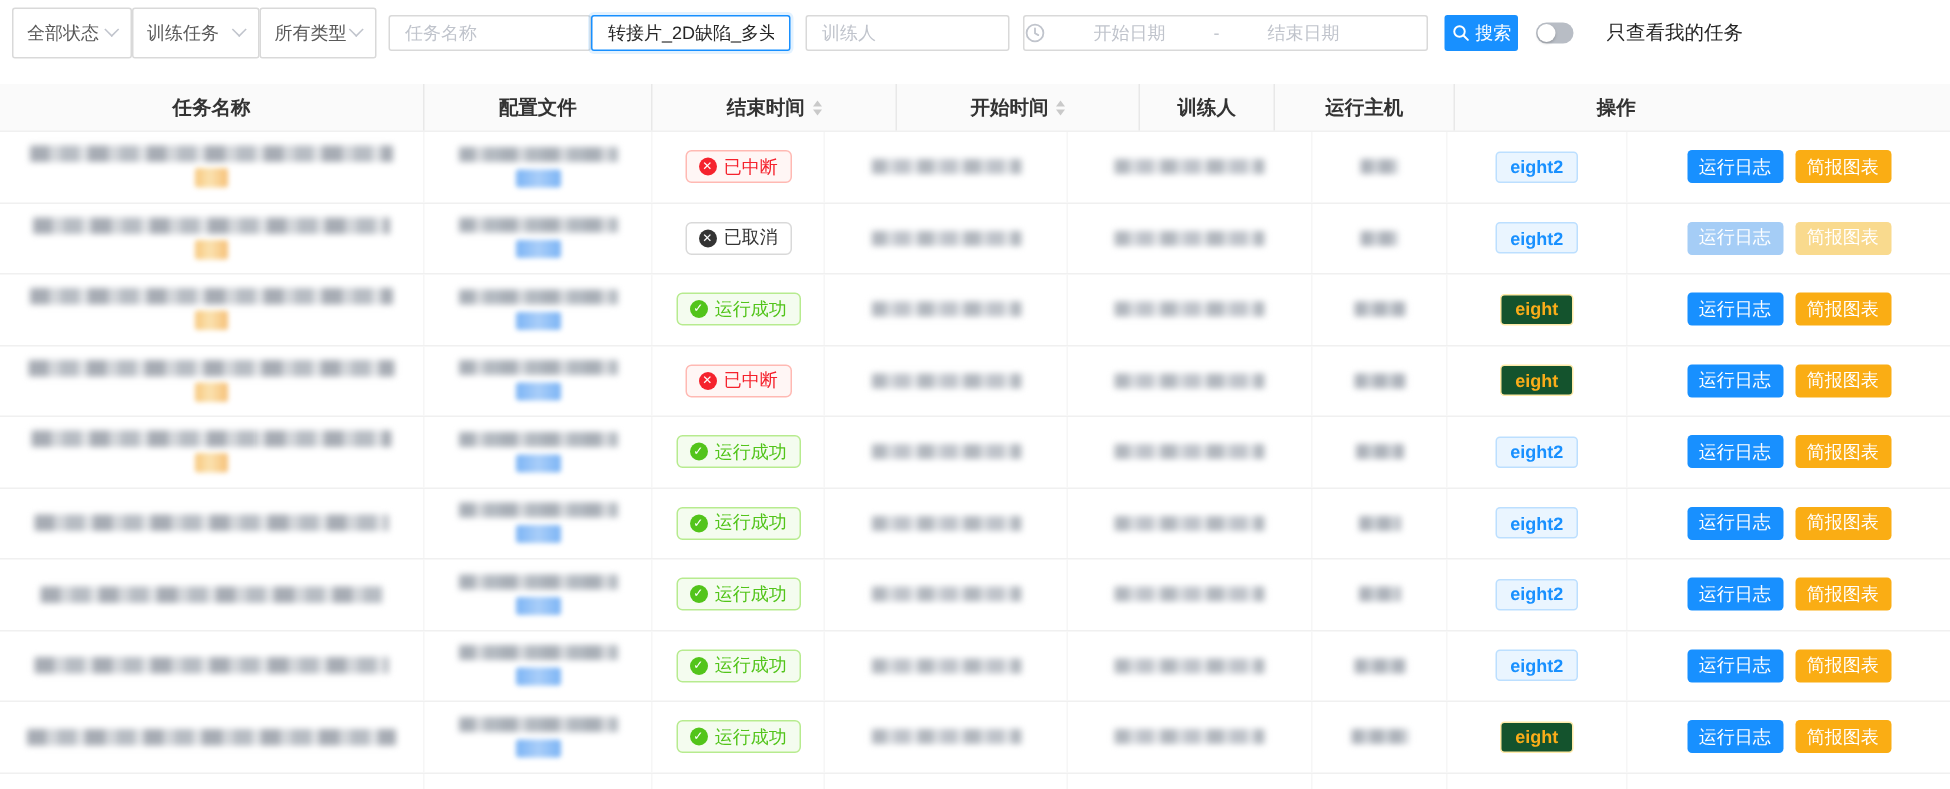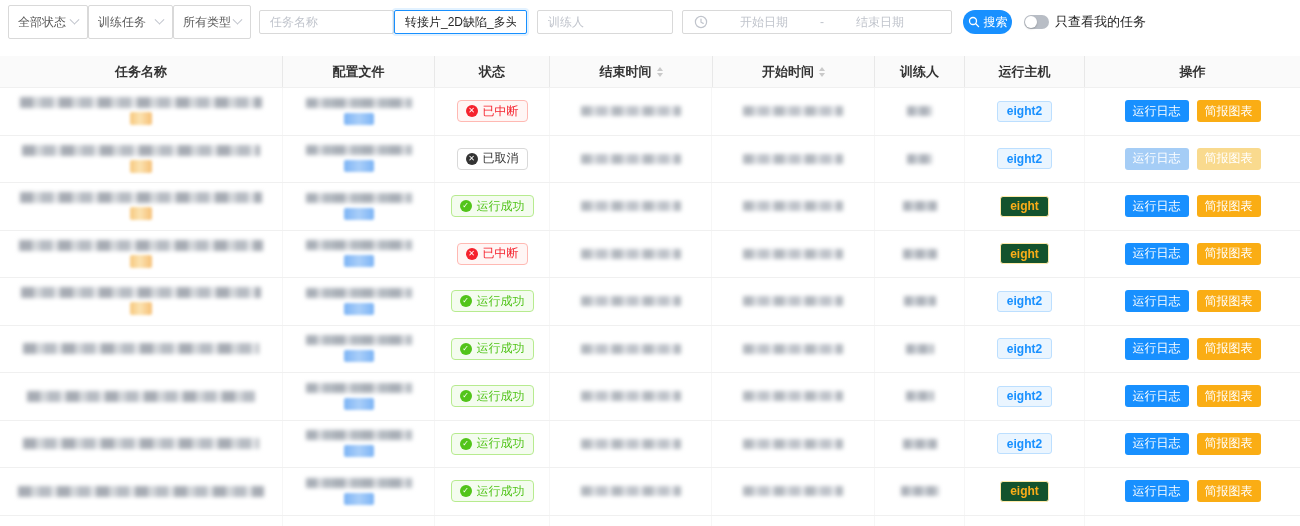--- a/index.html
+++ b/index.html
@@ -11,34 +11,34 @@
   .ctl { height:24px; border:1px solid #d9d9d9; border-radius:2px; background:#fff;
     display:flex; align-items:center; font-size:12px; color:#595959; }
   .select { justify-content:space-between; padding:16px 9px; cursor:pointer; }
   .chev { width:7px; height:7px; border-right:1.4px solid #c0c4cc; border-bottom:1.4px solid #c0c4cc;
     transform:rotate(45deg) translate(-2px,-2px); }
   .inp { padding:0 2px; }
   .inp input { border:none; outline:none; width:100%; height:100%; font-size:12px;
     color:#262626; padding:0 8px; background:transparent; font-family:inherit; }
   .inp input::placeholder { color:#c0c4cc; }
   .inp.focused { border-color:#1890ff; box-shadow:0 0 0 2px rgba(24,144,255,.12); }
-  .date-range { width:270px; padding:0 11px; }
+  .date-range { width:270px; padding:0 0; }
   .date-range input { border:none; outline:none; background:transparent; font-size:12px;
     text-align:center; width:112px; color:#262626; font-family:inherit; }
   .date-range input::placeholder { color:#c0c4cc; }
   .date-sep { color:#c0c4cc; font-size:12px; }
   .clock { flex:0 0 14px; }
-  .search-btn { height:24px; width:49px; margin-left:11px; border:none; border-radius:12px;
+  .search-btn { height:24px; width:49px; margin-left:11px; border:none; border-radius:2px;
     background:#1890ff; color:#fff; font-size:12px; display:flex; align-items:center;
     justify-content:center; gap:4px; cursor:pointer; font-family:inherit; }
   .toggle { width:25px; height:14px; border-radius:7px; background:#b8bdc5; margin-left:12px;
     position:relative; cursor:pointer; }
   .toggle .knob { position:absolute; left:1px; top:1px; width:12px; height:12px;
     border-radius:50%; background:#fff; box-shadow:0 1px 2px rgba(0,0,0,.2); }
-  .toggle-label { margin-left:6px; font-size:13px; color:#262626; }
+  .toggle-label { margin-left:22px; font-size:13px; color:#262626; }
 
   .ml8{margin-left:8px}.ml12{}.ml10{margin-left:10px}.ml9{margin-left:9px}
   .w80{width:80px}.w85{width:85px}.w90{width:78px}.w135{width:135px}.w133{width:133px}.w136{width:136px}
 
   
   .table { margin-top:12px; }
   .thead { display:flex; height:32px; background:#fafafa; border-bottom:1px solid #f0f0f0; }
   .th { display:flex; align-items:center; justify-content:center; font-size:13px;
     font-weight:700; color:#333; border-right:1px solid #e8e8e8; }
   .th:last-child { border-right:none; }
@@ -145,23 +145,20 @@
 </div>
 
 <div class="table">
   <div class="thead">
     <div class="th c1">
       <span>任务名称</span>
     </div>
     <div class="th c2">
       <span>配置文件</span>
     </div>
-    <div class="th c3">
-      <span>状态</span>
-    </div>
     <div class="th c5">
       <span>结束时间</span>
       <span class="sorter">
         <span class="caret-up"></span>
         <span class="caret-down"></span>
       </span>
     </div>
     <div class="th c4">
       <span>开始时间</span>
       <span class="sorter">

